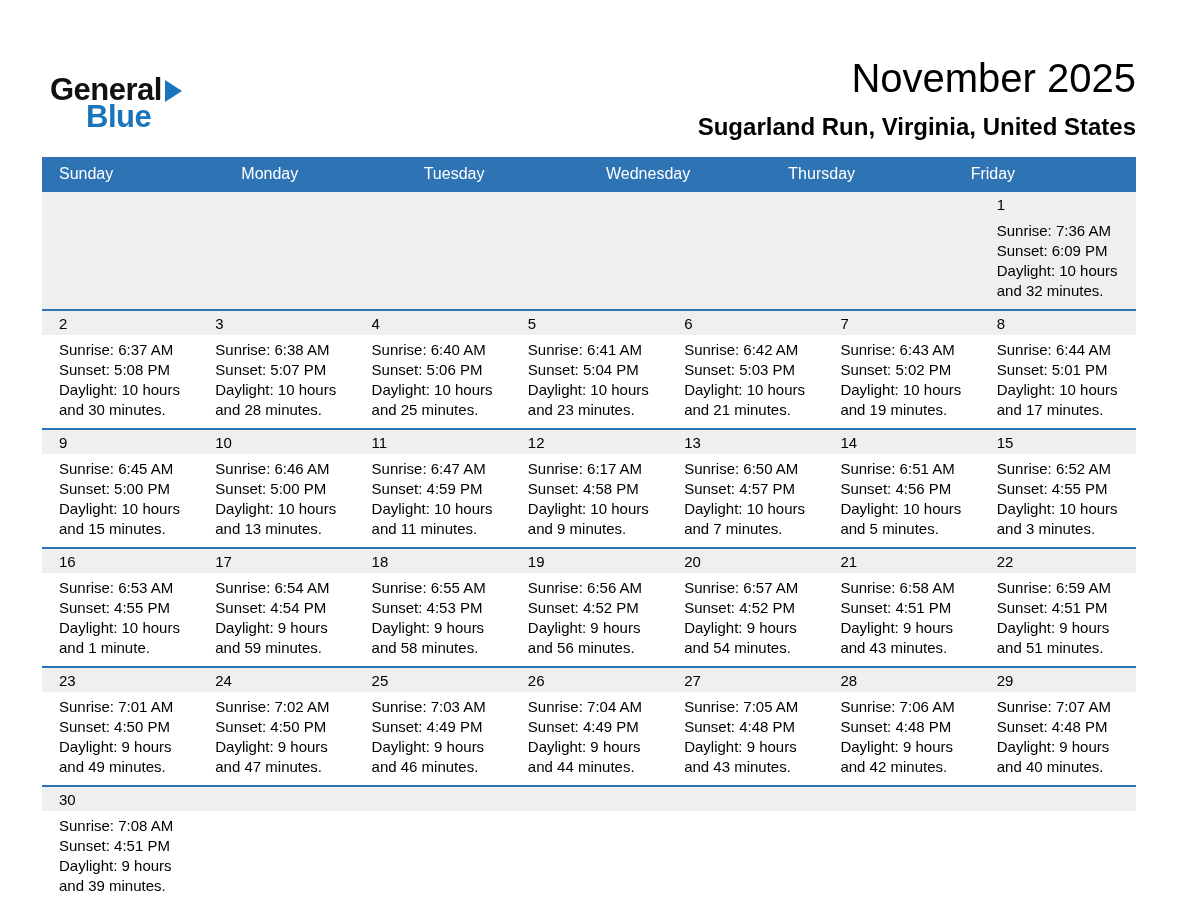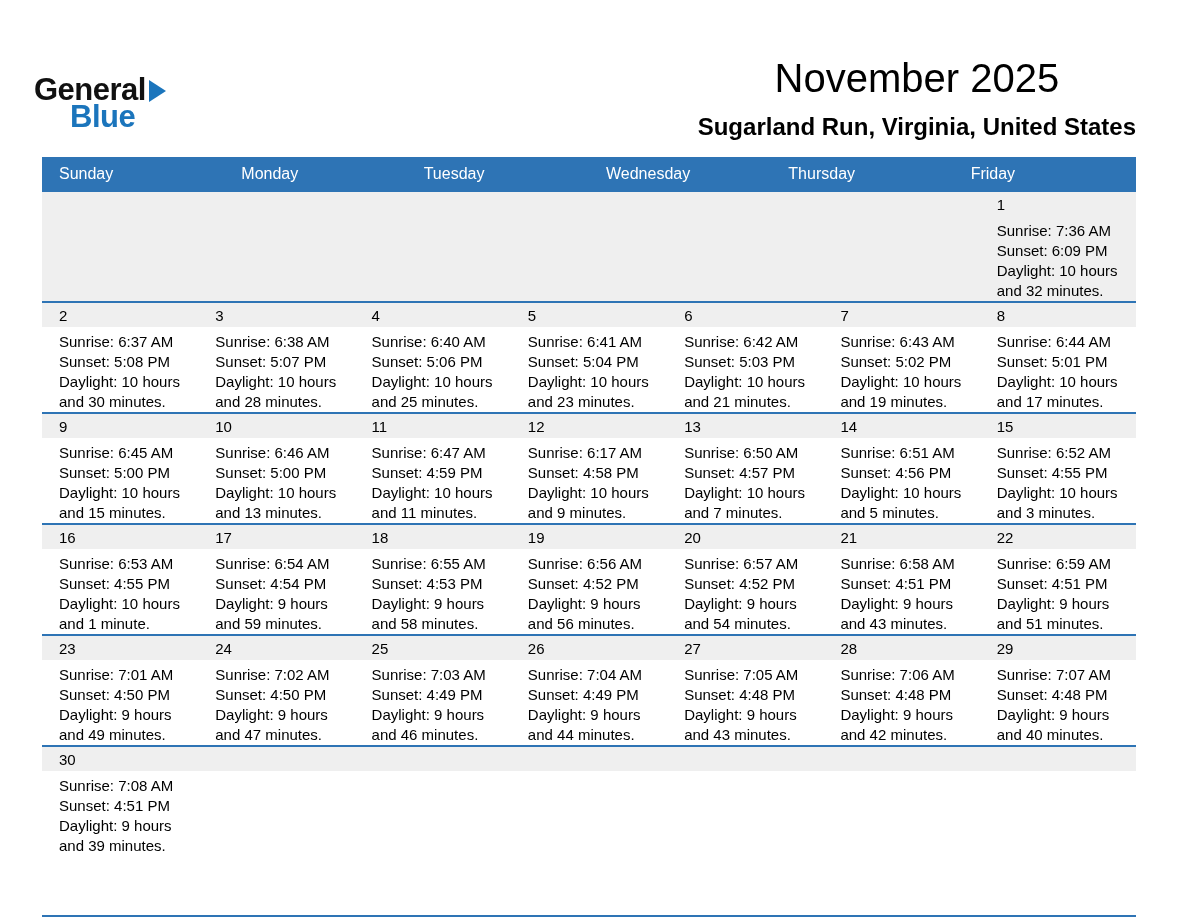--- a/index.html
+++ b/index.html
@@ -5,35 +5,35 @@
   * { margin:0; padding:0; box-sizing:border-box; }
   html,body { background:#ffffff; }
   body {
     width:1188px; height:918px;
     font-family:"Liberation Sans","DejaVu Sans",sans-serif;
     position:relative; overflow:hidden; color:#000;
   }
   .page { position:absolute; inset:0; }
 
   
-  .logo { position:absolute; left:34px; top:72px; }
+  .logo { position:absolute; left:50px; top:72px; }
   .logo-line1 { display:flex; align-items:center; }
   .logo-general { font-size:31px; font-weight:700; color:#111; letter-spacing:-0.5px; }
   .logo-triangle {
     width:0; height:0; margin-left:3px; margin-top:2px;
     border-top:11px solid transparent;
     border-bottom:11px solid transparent;
     border-left:17px solid var(--logo-blue,#1B75BC);
   }
   .logo-blue {
     font-size:31px; font-weight:700; color:var(--logo-blue,#1B75BC);
     margin-left:36px; margin-top:-9px; letter-spacing:-0.5px;
   }
 
-  .title-block { position:absolute; top:56px; right:52px; text-align:center; }
+  .title-block { position:absolute; top:56px; right:52px; text-align:right; }
   .month-title { font-size:40px; font-weight:400; color:#000; }
   .location-subtitle { font-size:24px; font-weight:700; color:#000; margin-top:12px; }
 
   
   .calendar { position:absolute; left:42px; top:157px; width:1094px; }
   .weekday-row {
     display:grid; grid-template-columns:repeat(6,1fr);
     background:var(--accent,#2E74B5); height:33px;
   }
   .weekday-cell { color:#fff; font-size:16px; line-height:33px; padding-left:17px; }
@@ -44,21 +44,21 @@
     border-top:2px solid var(--accent,#2E74B5);
     min-height:110px; background:#fff;
   }
   .week.last { min-height:170px; }
   .cell { overflow:hidden; }
   .week.shaded .cell { background:var(--shade,#EFEFEF); }
   .num-strip {
     height:24px; background:var(--shade,#EFEFEF);
     font-size:15px; padding:4px 0 0 17px; color:#000;
   }
-  .details { padding:5px 4px 0 17px; font-size:15px; line-height:20px; color:#000; }
+  .details { padding:5px 4px 8px 17px; font-size:15px; line-height:20px; color:#000; }
 </style>
 </head>
 <body>
 
 <div class="page">
 
   <div class="logo">
     <div class="logo-line1">
       <span class="logo-general">General</span>
       <span class="logo-triangle"></span>

